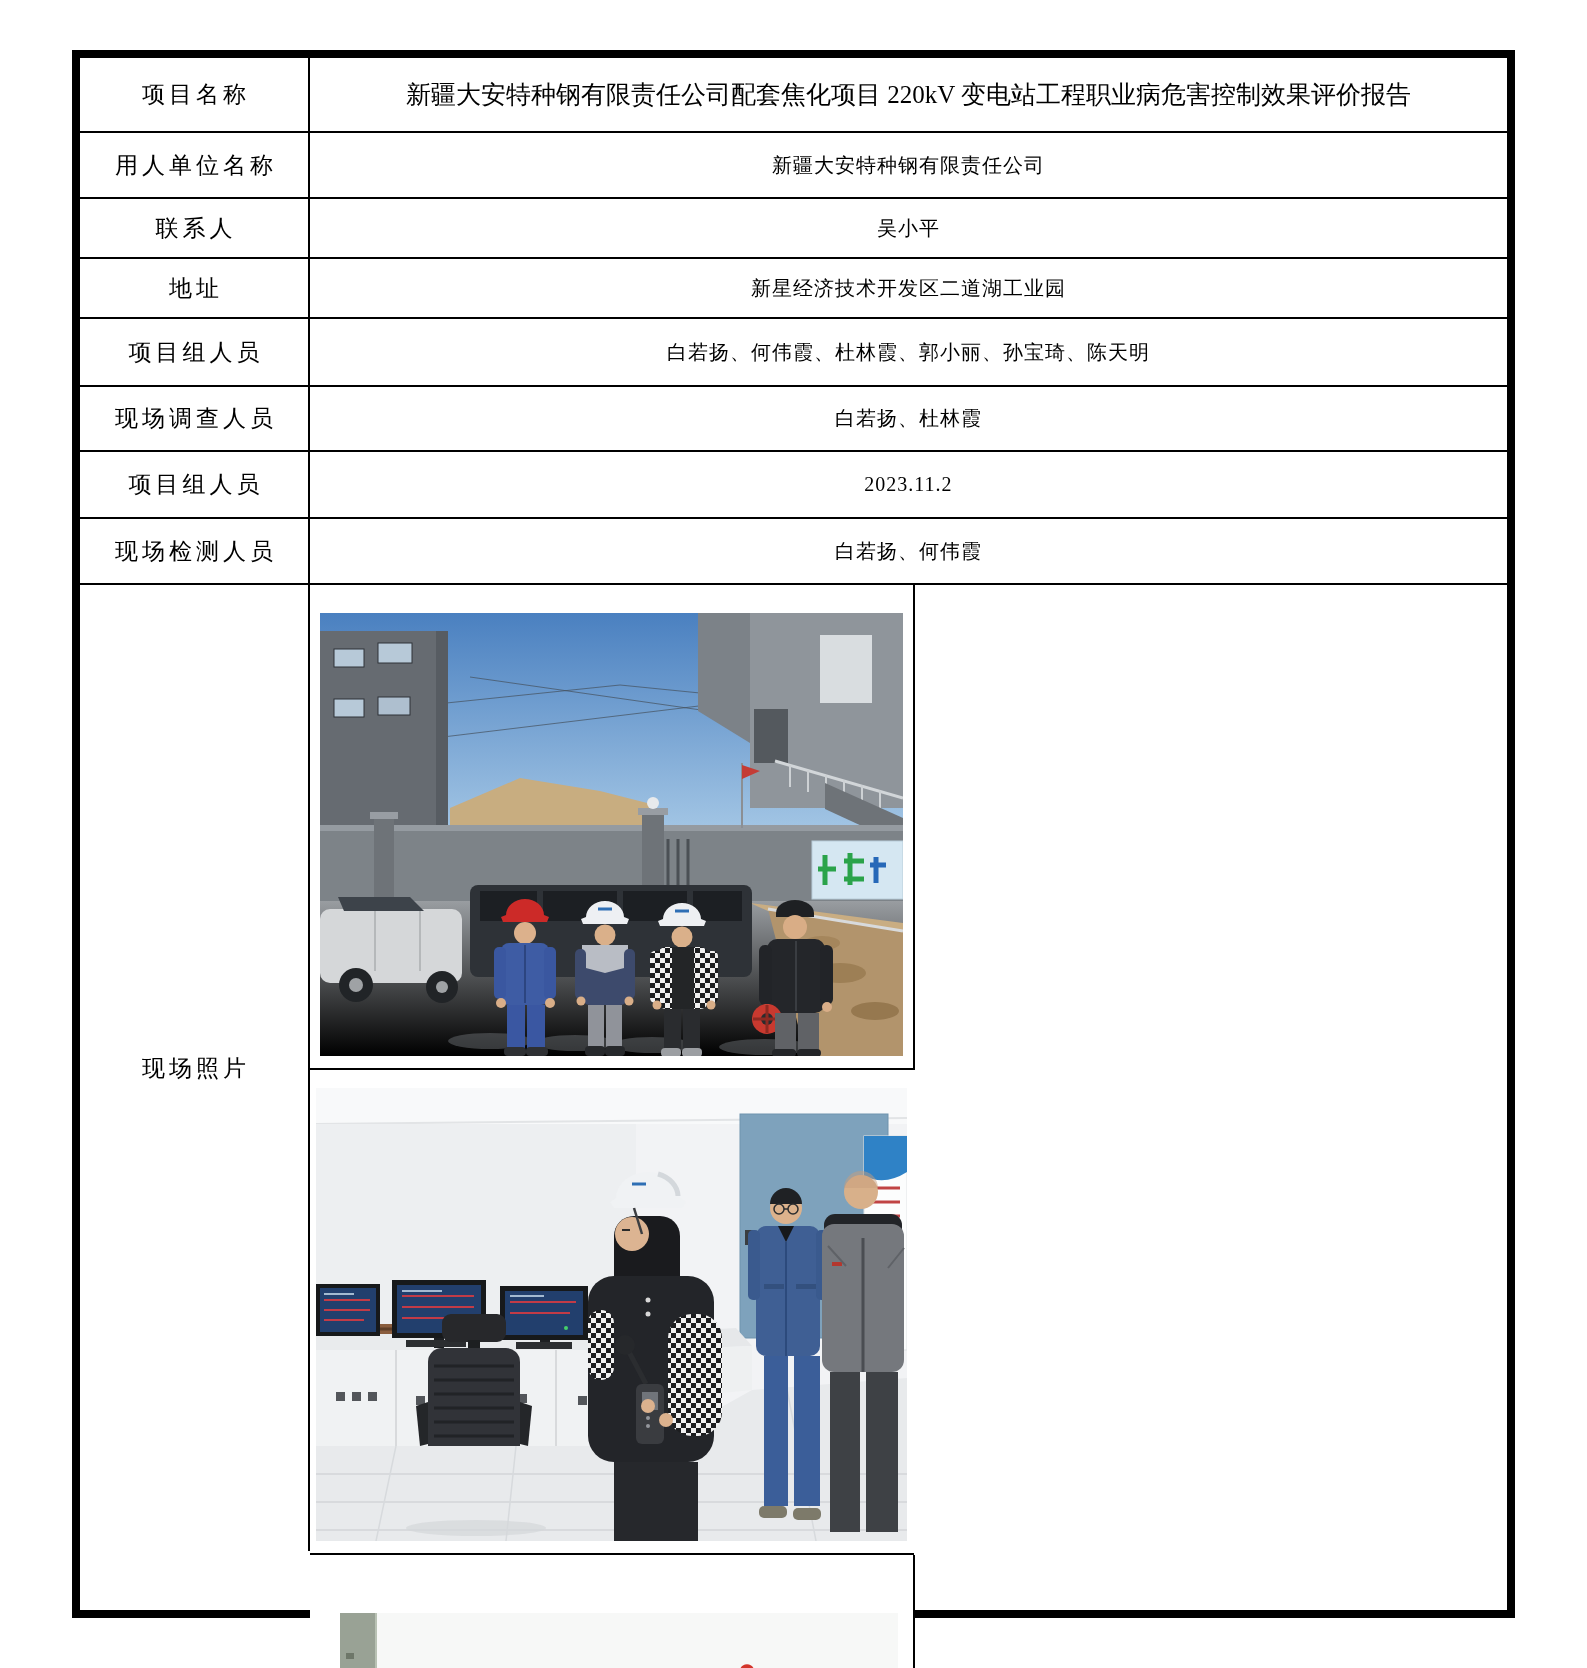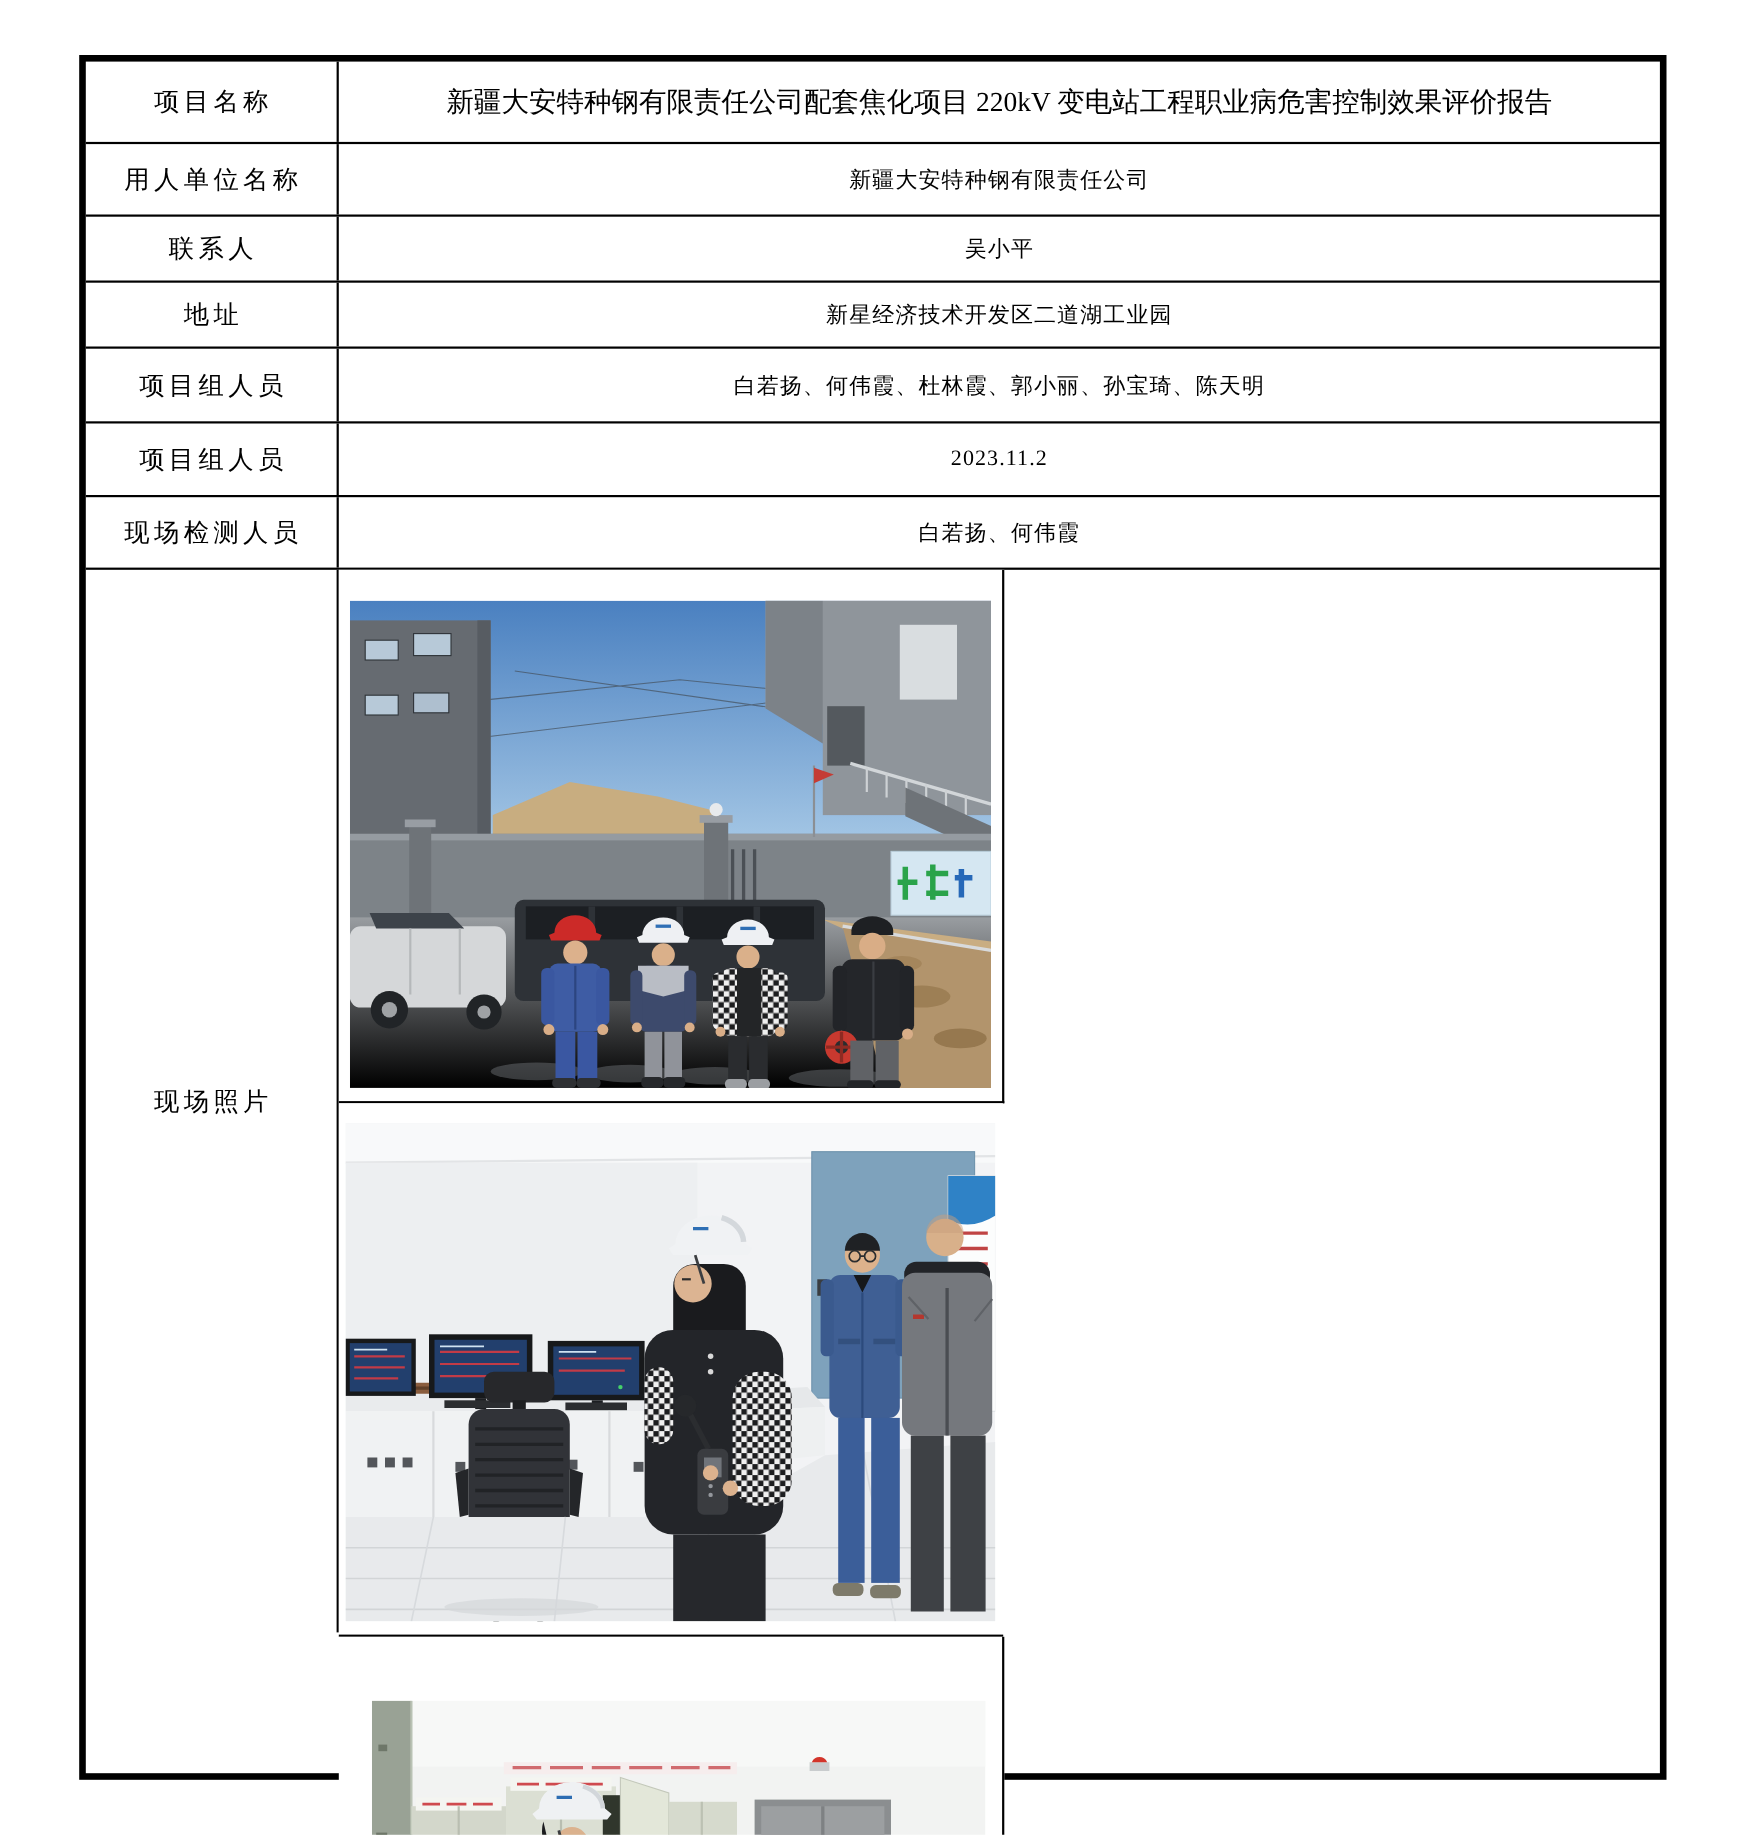--- a/index.html
+++ b/index.html
@@ -1,20 +1,20 @@
 <!DOCTYPE html>
 <html><head>
 <meta charset="utf-8">
 <style>
   * { margin:0; padding:0; box-sizing:border-box; }
   html,body { width:1587px; height:1668px; background:#ffffff; overflow:hidden;
               font-family:"Liberation Serif","DejaVu Serif",serif; color:#000; }
   .page { position:relative; width:1587px; height:1668px; background:#fff; }
   .doc-table { position:absolute; left:72px; top:50px; width:1443px; height:1568px;
-               border:6px solid #000000; background:#fff; }
+               border:8px solid #000000; background:#fff; }
   .info-row { display:flex; border-bottom:2px solid #000; }
   .r1{height:75px} .r2{height:66px} .r3{height:60px} .r4{height:60px}
   .r5{height:68px} .r6{height:65px} .r7{height:67px} .r8{height:66px} .r9{height:67px}
   .label-cell { width:230px; border-right:2px solid #000; display:flex;
                 align-items:center; justify-content:center; font-size:23px;
                 letter-spacing:4px; padding-left:4px; text-align:center; }
   .value-cell { flex:1; display:flex; align-items:center; justify-content:center;
                 font-size:20px; letter-spacing:1px; padding:0 8px; text-align:center; }
   .title-row .value-cell { font-size:25px; letter-spacing:0;border-radius:13px; }
   .photo-row { display:flex; border-bottom:none; height:966px; }
@@ -49,20 +49,24 @@
       <div class="label-cell">联系人</div>
       <div class="value-cell">吴小平</div>
     </div>
     <div class="info-row r3">
       <div class="label-cell">地址</div>
       <div class="value-cell">新星经济技术开发区二道湖工业园</div>
     </div>
     <div class="info-row r5">
       <div class="label-cell">项目组人员</div>
       <div class="value-cell">白若扬、何伟霞、杜林霞、郭小丽、孙宝琦、陈天明</div>
+    </div>
+    <div class="info-row r6">
+      <div class="label-cell">现场调查人员</div>
+      <div class="value-cell">白若扬、杜林霞</div>
     </div>
     <div class="info-row r7">
       <div class="label-cell">项目组人员</div>
       <div class="value-cell">2023.11.2</div>
     </div>
     <div class="info-row r8">
       <div class="label-cell">现场检测人员</div>
       <div class="value-cell">白若扬、何伟霞</div>
     </div>
 

